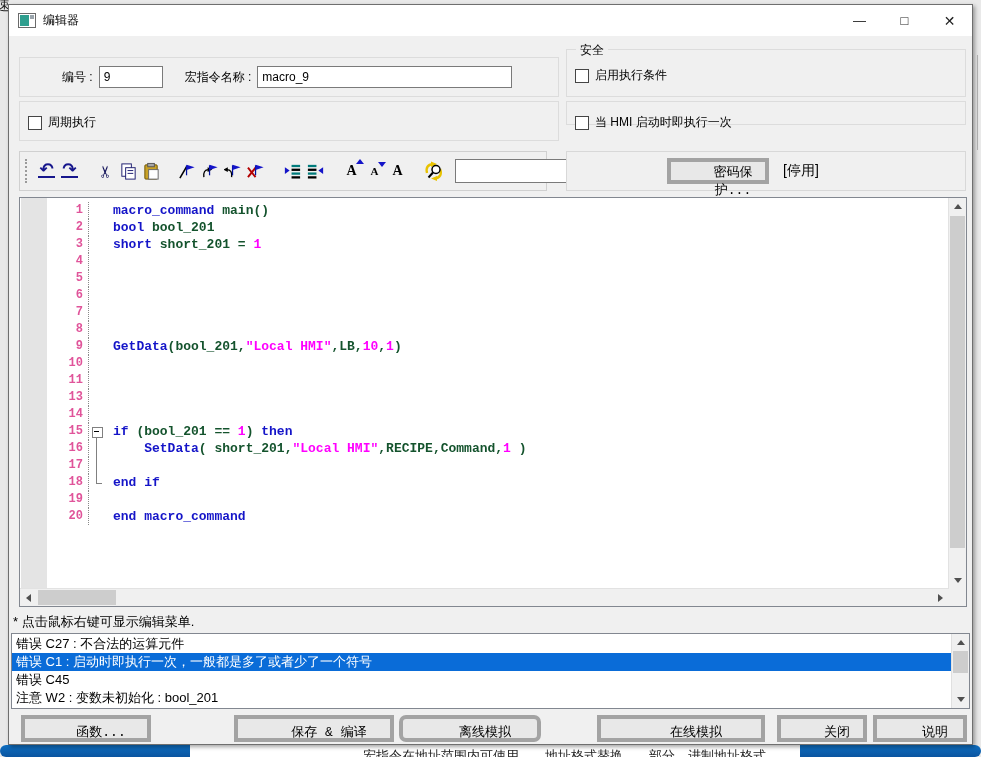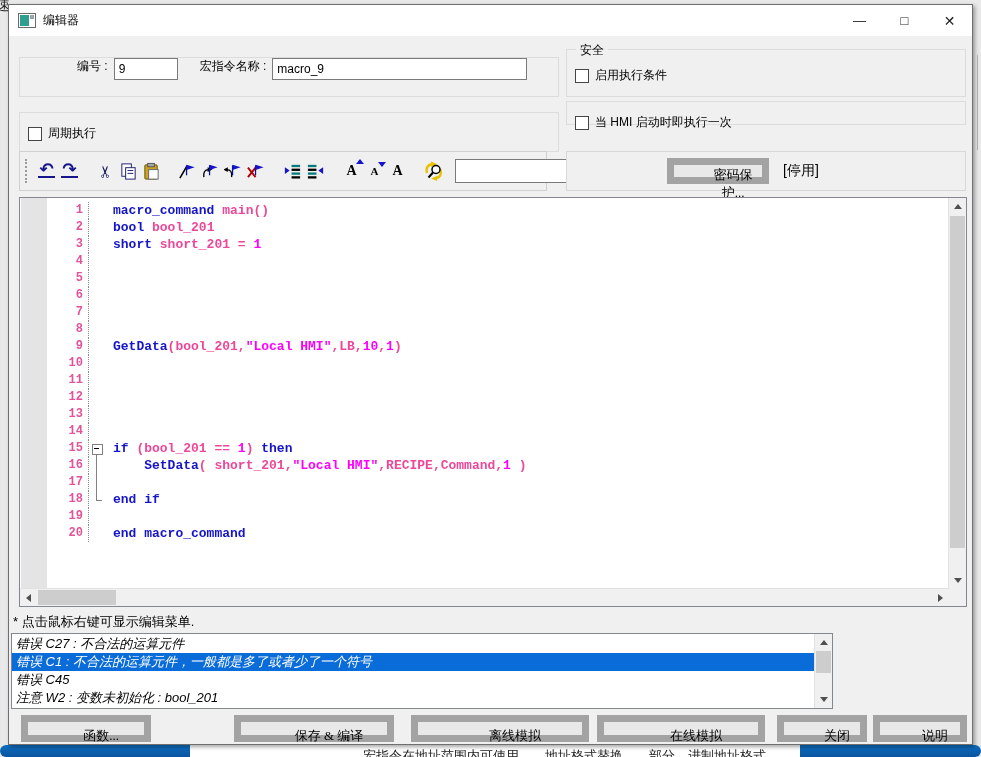--- a/index.html
+++ b/index.html
@@ -37,67 +37,67 @@
   .fld-label{font-size:12px;}
   .txt-input{
     border:1px solid #7a7a7a;background:#fff;height:22px;box-sizing:border-box;
     font-family:"Liberation Sans","DejaVu Sans",sans-serif;font-size:12px;padding:2px 4px;outline:none;
   }
   .chkrow{display:flex;align-items:center;gap:6px;}
   .chk{width:14px;height:14px;background:#fff;border:1px solid #454545;box-sizing:border-box;flex:0 0 auto;}
 
   
   .g-id{left:10px;top:52px;width:540px;height:40px;}
-  .id-inner{position:absolute;left:15px;top:0;width:100%;height:100%;display:flex;align-items:flex-start;}
+  .id-inner{position:absolute;left:0;top:0;width:100%;height:100%;display:flex;align-items:center;}
   .lbl-id{margin-left:42px;}
   .inp-id{width:64px;margin-left:6px;}
   .lbl-name{margin-left:22px;}
   .inp-name{width:255px;margin-left:6px;}
   .g-sec{left:557px;top:44px;width:400px;height:48px;}
   .sec-chk{position:absolute;left:8px;top:17px;}
 
   
-  .g-cycle{left:10px;top:96px;width:540px;height:40px;margin-top:11px;}
+  .g-cycle{left:10px;top:96px;width:540px;height:40px;}
   .g-boot{left:557px;top:96px;width:400px;height:24px;}
   .g-cycle .chkrow,.g-boot .chkrow{position:absolute;left:8px;top:12px;}
 
   
   .g-toolbar{left:10px;top:146px;width:528px;height:40px;border:1px solid #d0d0d0;display:flex;align-items:center;}
   .grip{width:3px;height:24px;border-left:2px dotted #9a9a9a;margin-left:5px;margin-right:8px;}
   #toolbar-icons{display:flex;align-items:center;height:100%;}
   .tbtn{width:23px;height:24px;display:flex;align-items:center;justify-content:center;cursor:default;flex:0 0 auto;}
   .tb-gap{width:13px;flex:0 0 auto;}
   .glyph-undo{font-size:17px;font-weight:bold;color:#16168c;line-height:12px;border-bottom:2px solid #16168c;padding:0 1px 0px 1px;}
   .glyph-cut{font-size:16px;color:#14145a;transform:rotate(-90deg);}
   .fontA{position:relative;font-weight:bold;font-family:"Liberation Serif","DejaVu Serif",serif;}
   .fontA .tri{position:absolute;width:0;height:0;}
   .tri-up{border-left:4px solid transparent;border-right:4px solid transparent;border-bottom:5px solid #1414c8;top:-4px;right:-7px;}
   .tri-dn{border-left:4px solid transparent;border-right:4px solid transparent;border-top:5px solid #1414c8;top:-3px;right:-8px;}
   .find-input{width:118px;height:24px;margin-left:10px;}
   .g-pw{left:557px;top:146px;width:400px;height:40px;border:1px solid #d8d8d8;background:#f0f0f0;display:flex;align-items:center;}
   .btn{
-    background:#e8e8e8;border:7px solid #a3a3a3;font-size:13px;color:#000;
-    font-family:Liberation Serif, serif;cursor:default;box-sizing:border-box;padding-left:36px;
+    background:#e8e8e8;border:4px solid #a3a3a3;font-size:13px;color:#000;
+    font-family:Liberation Mono, monospace;cursor:default;box-sizing:border-box;padding-left:36px;
   }
   .pw-btn{margin-left:100px;width:102px;height:26px;}
   .pw-status{margin-left:14px;font-size:14px;}
 
   
   .editor{position:absolute;left:10px;top:192px;width:948px;height:410px;background:#fff;border:1px solid #828790;box-sizing:border-box;}
   .code-view{position:absolute;left:0;top:0;right:17px;bottom:17px;overflow:hidden;}
   .fold-margin-band{position:absolute;left:1px;top:0;width:26px;height:100%;background:#e4e4e4;}
   #code-lines{position:absolute;left:0;top:4px;width:100%;}
   .code-line{display:flex;height:17px;line-height:17px;font-family:"Liberation Mono","DejaVu Sans Mono",monospace;font-size:13px;font-weight:bold;white-space:pre;}
   .cl-margin{width:27px;flex:0 0 auto;}
   .cl-num{width:42px;flex:0 0 auto;text-align:right;padding-right:5px;box-sizing:border-box;border-right:1px dotted #8a8a8a;font-size:12px;}
   .cl-fold{width:24px;flex:0 0 auto;position:relative;}
   .cl-code{flex:1;}
   .tk-k{color:var(--kw);}
   .tk-l{color:var(--lit);}
-  .tk-p{color:#ec4899;margin-top:32px;}
+  .tk-p{color:#14532d;margin-top:32px;}
   .cl-num{color:var(--ln);}
   .fold-box{position:absolute;left:3px;top:4px;width:9px;height:9px;border:1px solid #808080;background:#fff;}
   .fold-box::after{content:"";position:absolute;left:1px;top:3px;width:5px;height:1px;background:#000;}
   .fold-vline{position:absolute;left:7px;top:0;width:1px;height:100%;background:#808080;}
   .fold-vhalf{position:absolute;left:7px;top:0;width:1px;height:9px;background:#808080;}
   .fold-vbelow{position:absolute;left:7px;top:15px;width:1px;height:2px;background:#808080;}
   .fold-elbow{position:absolute;left:7px;top:9px;width:6px;height:1px;background:#808080;}
 
   .sb{position:absolute;background:#f0f0f0;}
   .sb-v{right:0;top:0;width:17px;bottom:17px;border-left:1px solid #e2e2e2;}
@@ -106,32 +106,32 @@
   .sb-btn{position:absolute;width:17px;height:17px;display:flex;align-items:center;justify-content:center;}
   .arr{width:0;height:0;}
   .arr-up{border-left:4px solid transparent;border-right:4px solid transparent;border-bottom:5px solid #505050;}
   .arr-dn{border-left:4px solid transparent;border-right:4px solid transparent;border-top:5px solid #505050;}
   .arr-lf{border-top:4px solid transparent;border-bottom:4px solid transparent;border-right:5px solid #505050;}
   .arr-rt{border-top:4px solid transparent;border-bottom:4px solid transparent;border-left:5px solid #505050;}
   .sb-thumb{position:absolute;background:#cdcdcd;}
 
   
   .hint{position:absolute;left:4px;top:608px;font-size:13px;}
-  .errlist{position:absolute;left:2px;top:628px;width:822px;height:76px;background:#fff;border:1px solid #828790;box-sizing:border-box;overflow:hidden;font-style:italic;}
+  .errlist{position:absolute;left:2px;top:628px;width:959px;height:76px;background:#fff;border:1px solid #828790;box-sizing:border-box;overflow:hidden;}
   .err-rows{position:absolute;left:0;top:1px;right:17px;}
   .err-row{height:18px;line-height:18px;padding-left:4px;font-size:13px;white-space:nowrap;}
   .err-row.sel{background:var(--sel);color:#fff;}
   .err-sb{position:absolute;right:0;top:0;bottom:0;width:17px;background:#f0f0f0;border-left:1px solid #e0e0e0;}
 
   
   .footer{position:absolute;left:0;top:710px;width:100%;height:30px;}
   .fbtn{position:absolute;top:0;height:27px;text-align:center;line-height:25px;}
   .btn-fn{left:12px;width:130px;}
   .btn-save{left:225px;width:160px;}
-  .btn-off{left:402px;width:178px;}
+  .btn-off{left:390px;width:142px;border-radius:7px;}
   .btn-on{left:588px;width:168px;}
   .btn-close{left:768px;width:90px;}
   .btn-help{left:864px;width:94px;}
 </style>
 </head>
 <body>
 
 <div class="bg-topleft-frag">速</div>
 <div class="bg-right-line"></div>
 <div class="bg-bottom">
@@ -302,21 +302,20 @@
           <div class="code-line"><span class="cl-margin"></span><span class="cl-num">2</span><span class="cl-fold"></span><span class="cl-code"><span class="tk-k">bool</span><span class="tk-p"> bool_201</span></span></div>
           <div class="code-line"><span class="cl-margin"></span><span class="cl-num">3</span><span class="cl-fold"></span><span class="cl-code"><span class="tk-k">short</span><span class="tk-p"> short_201 = </span><span class="tk-l">1</span></span></div>
           <div class="code-line"><span class="cl-margin"></span><span class="cl-num">4</span><span class="cl-fold"></span><span class="cl-code"></span></div>
           <div class="code-line"><span class="cl-margin"></span><span class="cl-num">5</span><span class="cl-fold"></span><span class="cl-code"></span></div>
           <div class="code-line"><span class="cl-margin"></span><span class="cl-num">6</span><span class="cl-fold"></span><span class="cl-code"></span></div>
           <div class="code-line"><span class="cl-margin"></span><span class="cl-num">7</span><span class="cl-fold"></span><span class="cl-code"></span></div>
           <div class="code-line"><span class="cl-margin"></span><span class="cl-num">8</span><span class="cl-fold"></span><span class="cl-code"></span></div>
           <div class="code-line"><span class="cl-margin"></span><span class="cl-num">9</span><span class="cl-fold"></span><span class="cl-code"><span class="tk-k">GetData</span><span class="tk-p">(bool_201,</span><span class="tk-l">"Local HMI"</span><span class="tk-p">,LB,</span><span class="tk-l">10</span><span class="tk-p">,</span><span class="tk-l">1</span><span class="tk-p">)</span></span></div>
           <div class="code-line"><span class="cl-margin"></span><span class="cl-num">10</span><span class="cl-fold"></span><span class="cl-code"></span></div>
           <div class="code-line"><span class="cl-margin"></span><span class="cl-num">11</span><span class="cl-fold"></span><span class="cl-code"></span></div>
-          <div class="code-line"><span class="cl-margin"></span><span class="cl-num">12</span><span class="cl-fold"></span><span class="cl-code"></span></div>
           <div class="code-line"><span class="cl-margin"></span><span class="cl-num">13</span><span class="cl-fold"></span><span class="cl-code"></span></div>
           <div class="code-line"><span class="cl-margin"></span><span class="cl-num">14</span><span class="cl-fold"></span><span class="cl-code"></span></div>
           <div class="code-line"><span class="cl-margin"></span><span class="cl-num">15</span><span class="cl-fold"><span class="fold-box"></span><span class="fold-vbelow"></span></span><span class="cl-code"><span class="tk-k">if</span><span class="tk-p"> (bool_201 == </span><span class="tk-l">1</span><span class="tk-p">) </span><span class="tk-k">then</span></span></div>
           <div class="code-line"><span class="cl-margin"></span><span class="cl-num">16</span><span class="cl-fold"><span class="fold-vline"></span></span><span class="cl-code"><span class="tk-p">    </span><span class="tk-k">SetData</span><span class="tk-p">( short_201,</span><span class="tk-l">"Local HMI"</span><span class="tk-p">,RECIPE,Command,</span><span class="tk-l">1</span><span class="tk-p"> )</span></span></div>
           <div class="code-line"><span class="cl-margin"></span><span class="cl-num">17</span><span class="cl-fold"><span class="fold-vline"></span></span><span class="cl-code"></span></div>
           <div class="code-line"><span class="cl-margin"></span><span class="cl-num">18</span><span class="cl-fold"><span class="fold-vhalf"></span><span class="fold-elbow"></span></span><span class="cl-code"><span class="tk-k">end if</span></span></div>
           <div class="code-line"><span class="cl-margin"></span><span class="cl-num">19</span><span class="cl-fold"></span><span class="cl-code"></span></div>
           <div class="code-line"><span class="cl-margin"></span><span class="cl-num">20</span><span class="cl-fold"></span><span class="cl-code"><span class="tk-k">end macro_command</span></span></div>
         </div>
     </div>
@@ -339,21 +338,21 @@
         </span>
     </div>
     <div class="sb-corner"></div>
   </div>
 
   <div class="hint">* 点击鼠标右键可显示编辑菜单.</div>
 
   <div class="errlist">
     <div class="err-rows" id="err-rows">
         <div class="err-row">错误 C27 : 不合法的运算元件</div>
-        <div class="err-row sel">错误 C1 : 不合法的运算元件，一般都是多了或者少了一个符号</div>
+        <div class="err-row sel">错误 C1 : 启动时即执行一次，一般都是多了或者少了一个符号</div>
         <div class="err-row">错误 C45</div>
         <div class="err-row">注意 W2 : 变数未初始化 : bool_201</div>
         <div class="err-row">-3 error(s) 1 warning(s)</div>
       </div>
     <div class="err-sb">
       <span class="sb-btn" style="top:0;left:0;">
           <span class="arr arr-up"></span>
         </span>
       <span class="sb-thumb" style="left:1px;right:1px;top:17px;height:22px;"></span>
       <span class="sb-btn" style="bottom:0;left:0;">

